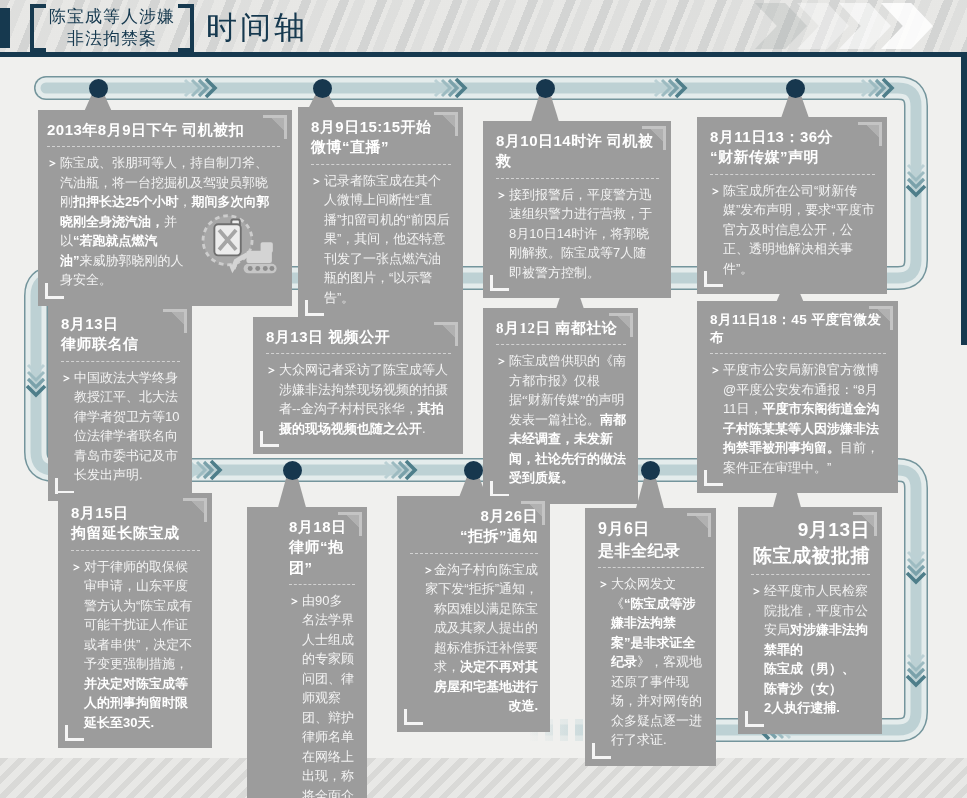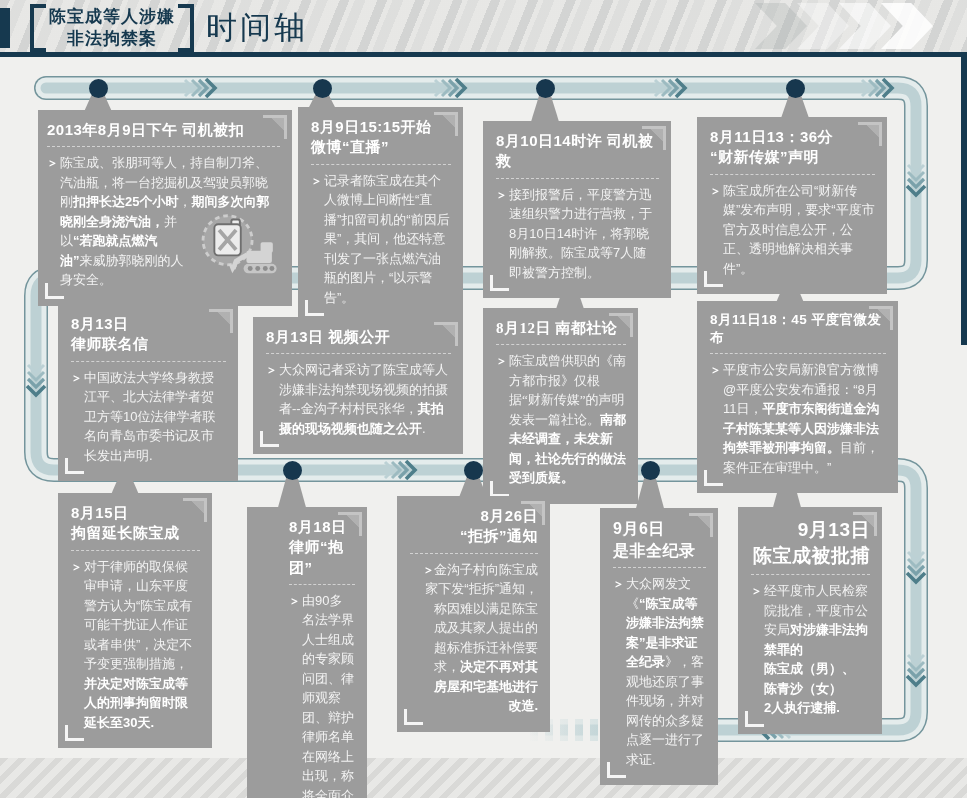--- a/index.html
+++ b/index.html
@@ -11,21 +11,21 @@
     border-bottom:5px solid #16394f;
     background:
       repeating-linear-gradient(112deg, rgba(140,145,148,.22) 0 9px, rgba(232,232,230,.04) 9px 14px,
         rgba(185,188,189,.20) 14px 24px, rgba(238,238,236,.03) 24px 35px),
       #e7e7e5;}
   #hdr .accent{position:absolute;left:0;top:8px;width:10px;height:40px;background:#16394f;}
   .title-group{position:absolute;left:30px;top:4px;display:flex;align-items:center;}
   .bracket{width:12px;height:40px;border:4px solid #16394f;}
   .bracket.l{border-right:none;}
   .bracket.r{border-left:none;}
-  .case-title{font-size:17px;font-weight:bold;color:#16394f;text-align:center;line-height:1.3;margin:0 3px;letter-spacing:1px;}
+  .case-title{font-size:17px;font-weight:normal;color:#16394f;text-align:center;line-height:1.3;margin:0 3px;letter-spacing:1px;}
   #hdr h1{font-size:31px;font-weight:normal;color:#16394f;margin:0 0 0 12px;letter-spacing:3px;}
   .hchev{position:absolute;top:3px;height:46px;width:52px;
     clip-path:polygon(0 0,58% 0,100% 50%,58% 100%,0 100%,42% 50%);}
   #hc1{right:118px;background:rgba(255,255,255,.38);}
   #hc2{right:76px;background:rgba(255,255,255,.60);}
   #hc3{right:34px;background:rgba(255,255,255,.85);}
   #hc4{right:160px;background:rgba(150,158,160,.25);}
 
   
   #edge-strip{position:absolute;top:0;right:0;width:6px;height:345px;background:#16394f;z-index:6;}
@@ -171,21 +171,21 @@
     <div class="ptr" style="left: 780px; top: 90px; height: 31px;"></div>
     <article class="card" style="left: 697px; top: 117px; width: 190px;">
       <div class="fold"></div>
       <h3>8月11日13：36分<br>“财新传媒”声明</h3>
       <div class="sep"></div>
       <p class="cb"><span class="bullet">＞</span><span>陈宝成所在公司“财新传媒”发布声明，要求“平度市官方及时信息公开，公正、透明地解决相关事件”。</span></p>
       <div class="blb"></div>
     </article>
     <div class="dot" style="left: 130.5px; top: 268.5px;"></div>
     <div class="ptr" style="left: 125px; top: 280px; height: 28px;"></div>
-    <article class="card" style="left: 58px; top: 304px; width: 180px;">
+    <article class="card" style="left: 48px; top: 304px; width: 144px;">
       <div class="fold"></div>
       <h3>8月13日<br>律师联名信</h3>
       <div class="sep"></div>
       <p class="cb"><span class="bullet">＞</span><span>中国政法大学终身教授江平、北大法律学者贺卫方等10位法律学者联名向青岛市委书记及市长发出声明.</span></p>
       <div class="blb"></div>
     </article>
     <div class="dot" style="left: 330.5px; top: 268.5px;"></div>
     <div class="ptr" style="left: 325px; top: 280px; height: 41px;"></div>
     <article class="card" style="left: 253px; top: 317px; width: 210px;">
       <div class="fold"></div>
@@ -234,21 +234,21 @@
     <div class="ptr" style="left: 458px; top: 472px; height: 28px;"></div>
     <article class="card" style="left: 397px; top: 496px; width: 153px; text-align: right;">
       <div class="fold"></div>
       <h3>8月26日<br>“拒拆”通知</h3>
       <div class="sep"></div>
       <p class="cb"><span class="bullet">＞</span><span>金沟子村向陈宝成家下发“拒拆”通知，称因难以满足陈宝成及其家人提出的超标准拆迁补偿要求，</span><span class="b">决定不再对其房屋和宅基地进行改造.</span></p>
       <div class="blb"></div>
     </article>
     <div class="dot" style="left: 640.5px; top: 460.5px;"></div>
     <div class="ptr" style="left: 635px; top: 472px; height: 40px;"></div>
-    <article class="card" style="left: 600px; top: 508px; width: 118px;">
+    <article class="card" style="left: 585px; top: 508px; width: 131px;">
       <div class="fold"></div>
       <h3 style="font-size: 16px;">9月6日<br>是非全纪录</h3>
       <div class="sep"></div>
       <p class="cb"><span class="bullet">＞</span><span>大众网发文《</span><span class="b">“陈宝成等涉嫌非法拘禁案”是非求证全纪录</span><span>》，客观地还原了事件现场，并对网传的众多疑点逐一进行了求证.</span></p>
       <div class="blb"></div>
     </article>
     <div class="dot" style="left: 777.5px; top: 460.5px;"></div>
     <div class="ptr" style="left: 772px; top: 472px; height: 39px;"></div>
     <article class="card" style="left: 738px; top: 507px; width: 144px;">
       <div class="fold"></div>

